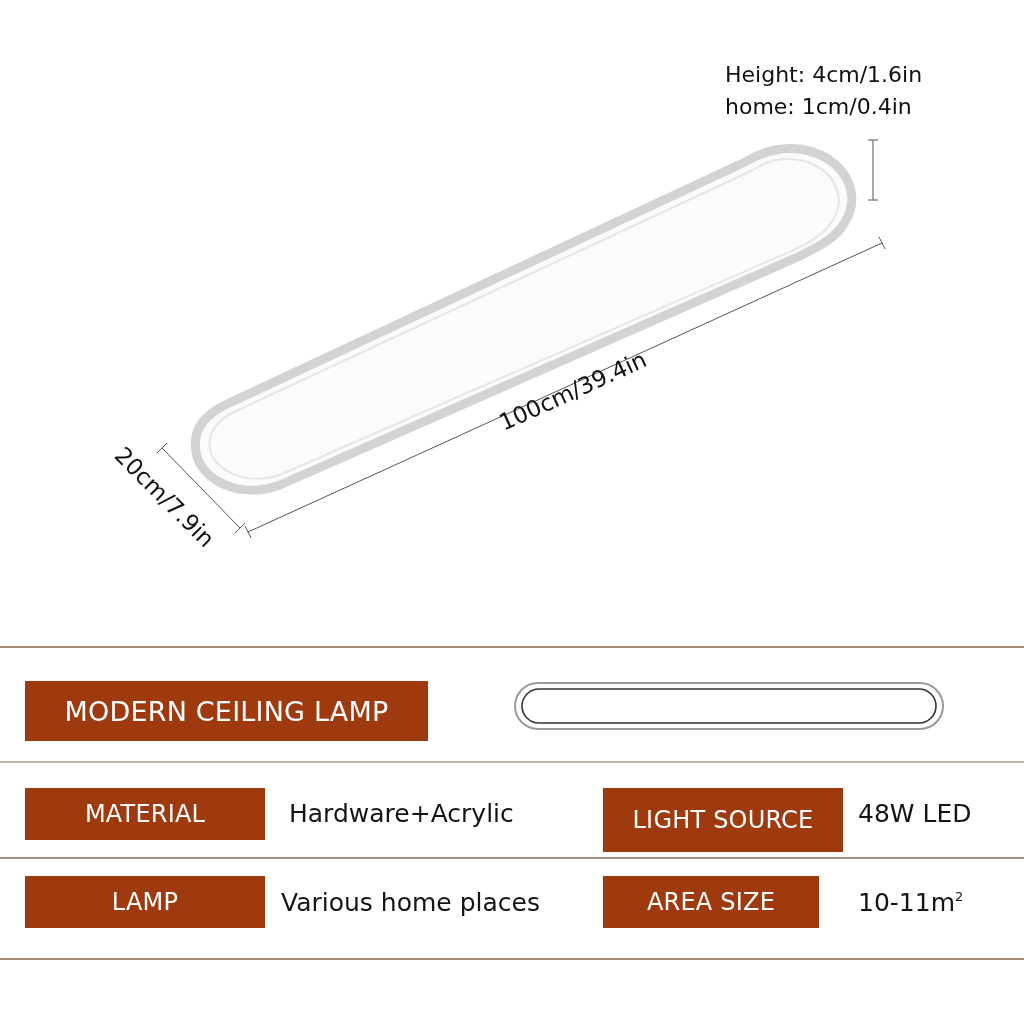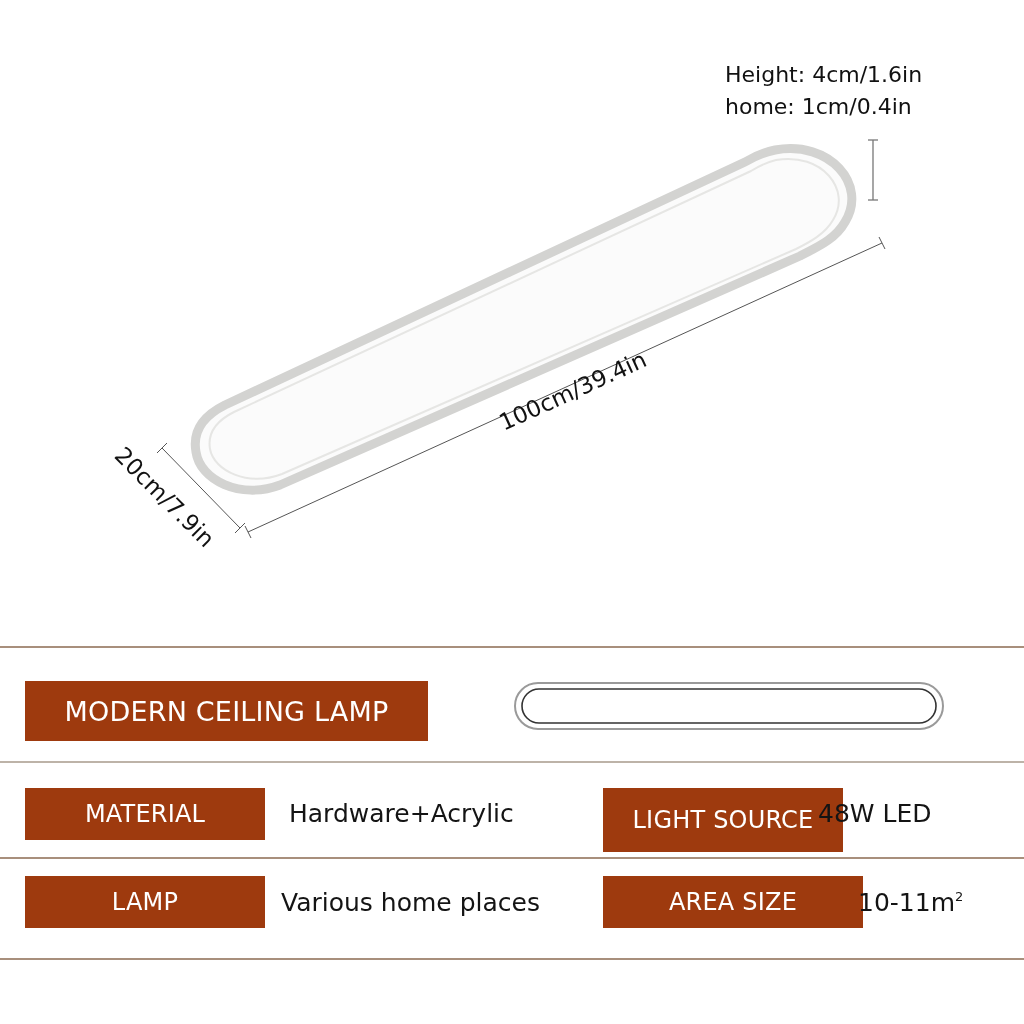--- a/index.html
+++ b/index.html
@@ -70,23 +70,23 @@
 </svg>
 
 <div class="badge" style="left:25px;top:788px;width:240px;height:52px;justify-content:center;">
   <span>MATERIAL</span>
 </div>
 <div class="value" style="left:281px;top:799px;margin-left:8px;">Hardware+Acrylic</div>
 
 <div class="badge" style="left:603px;top:788px;width:240px;height:64px;">
   <span>LIGHT SOURCE</span>
 </div>
-<div class="value" style="left:818px;top:799px;">48W LED</div>
+<div class="value" style="left:858px;top:799px;">48W LED</div>
 
 <div class="badge" style="left:25px;top:876px;width:240px;height:52px;">
   <span>LAMP</span>
 </div>
 <div class="value" style="left:281px;top:888px;text-align:right;">Various home places</div>
 
-<div class="badge" style="left:603px;top:876px;width:260px;height:52px;">
+<div class="badge" style="left:603px;top:876px;width:216px;height:52px;">
   <span>AREA SIZE</span>
 </div>
 <div class="value" style="left:858px;top:888px;"><span>10-11m</span><sup>2</sup></div>
 
 </body></html>

